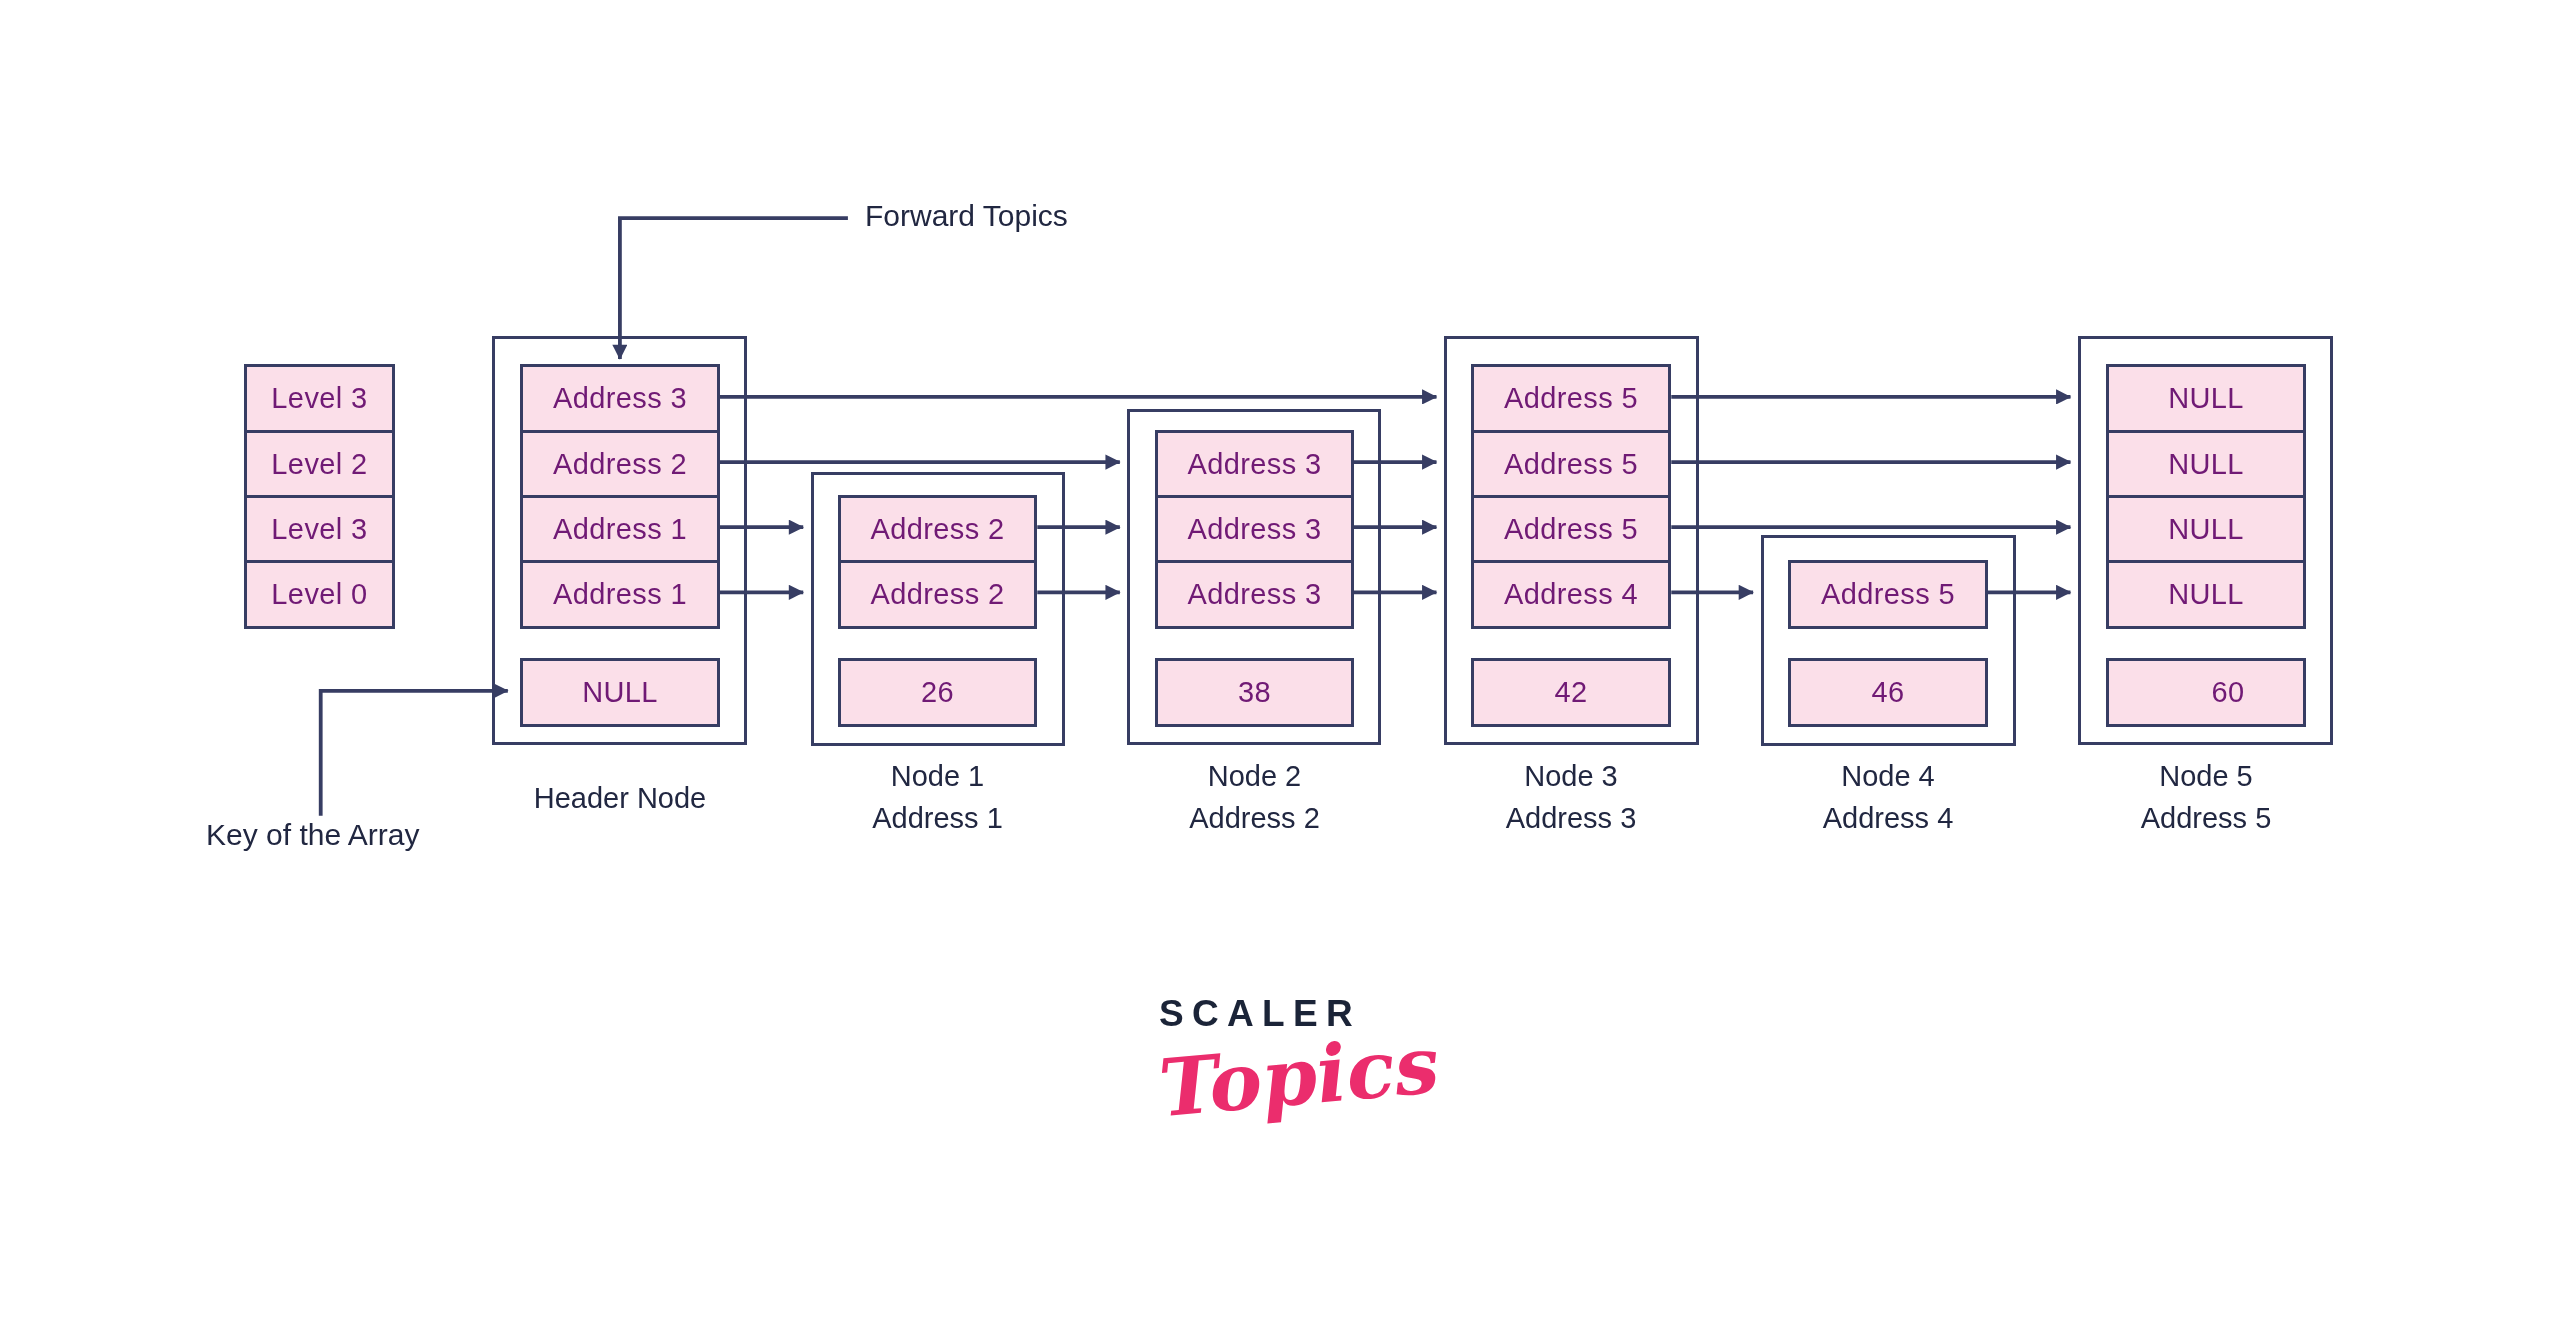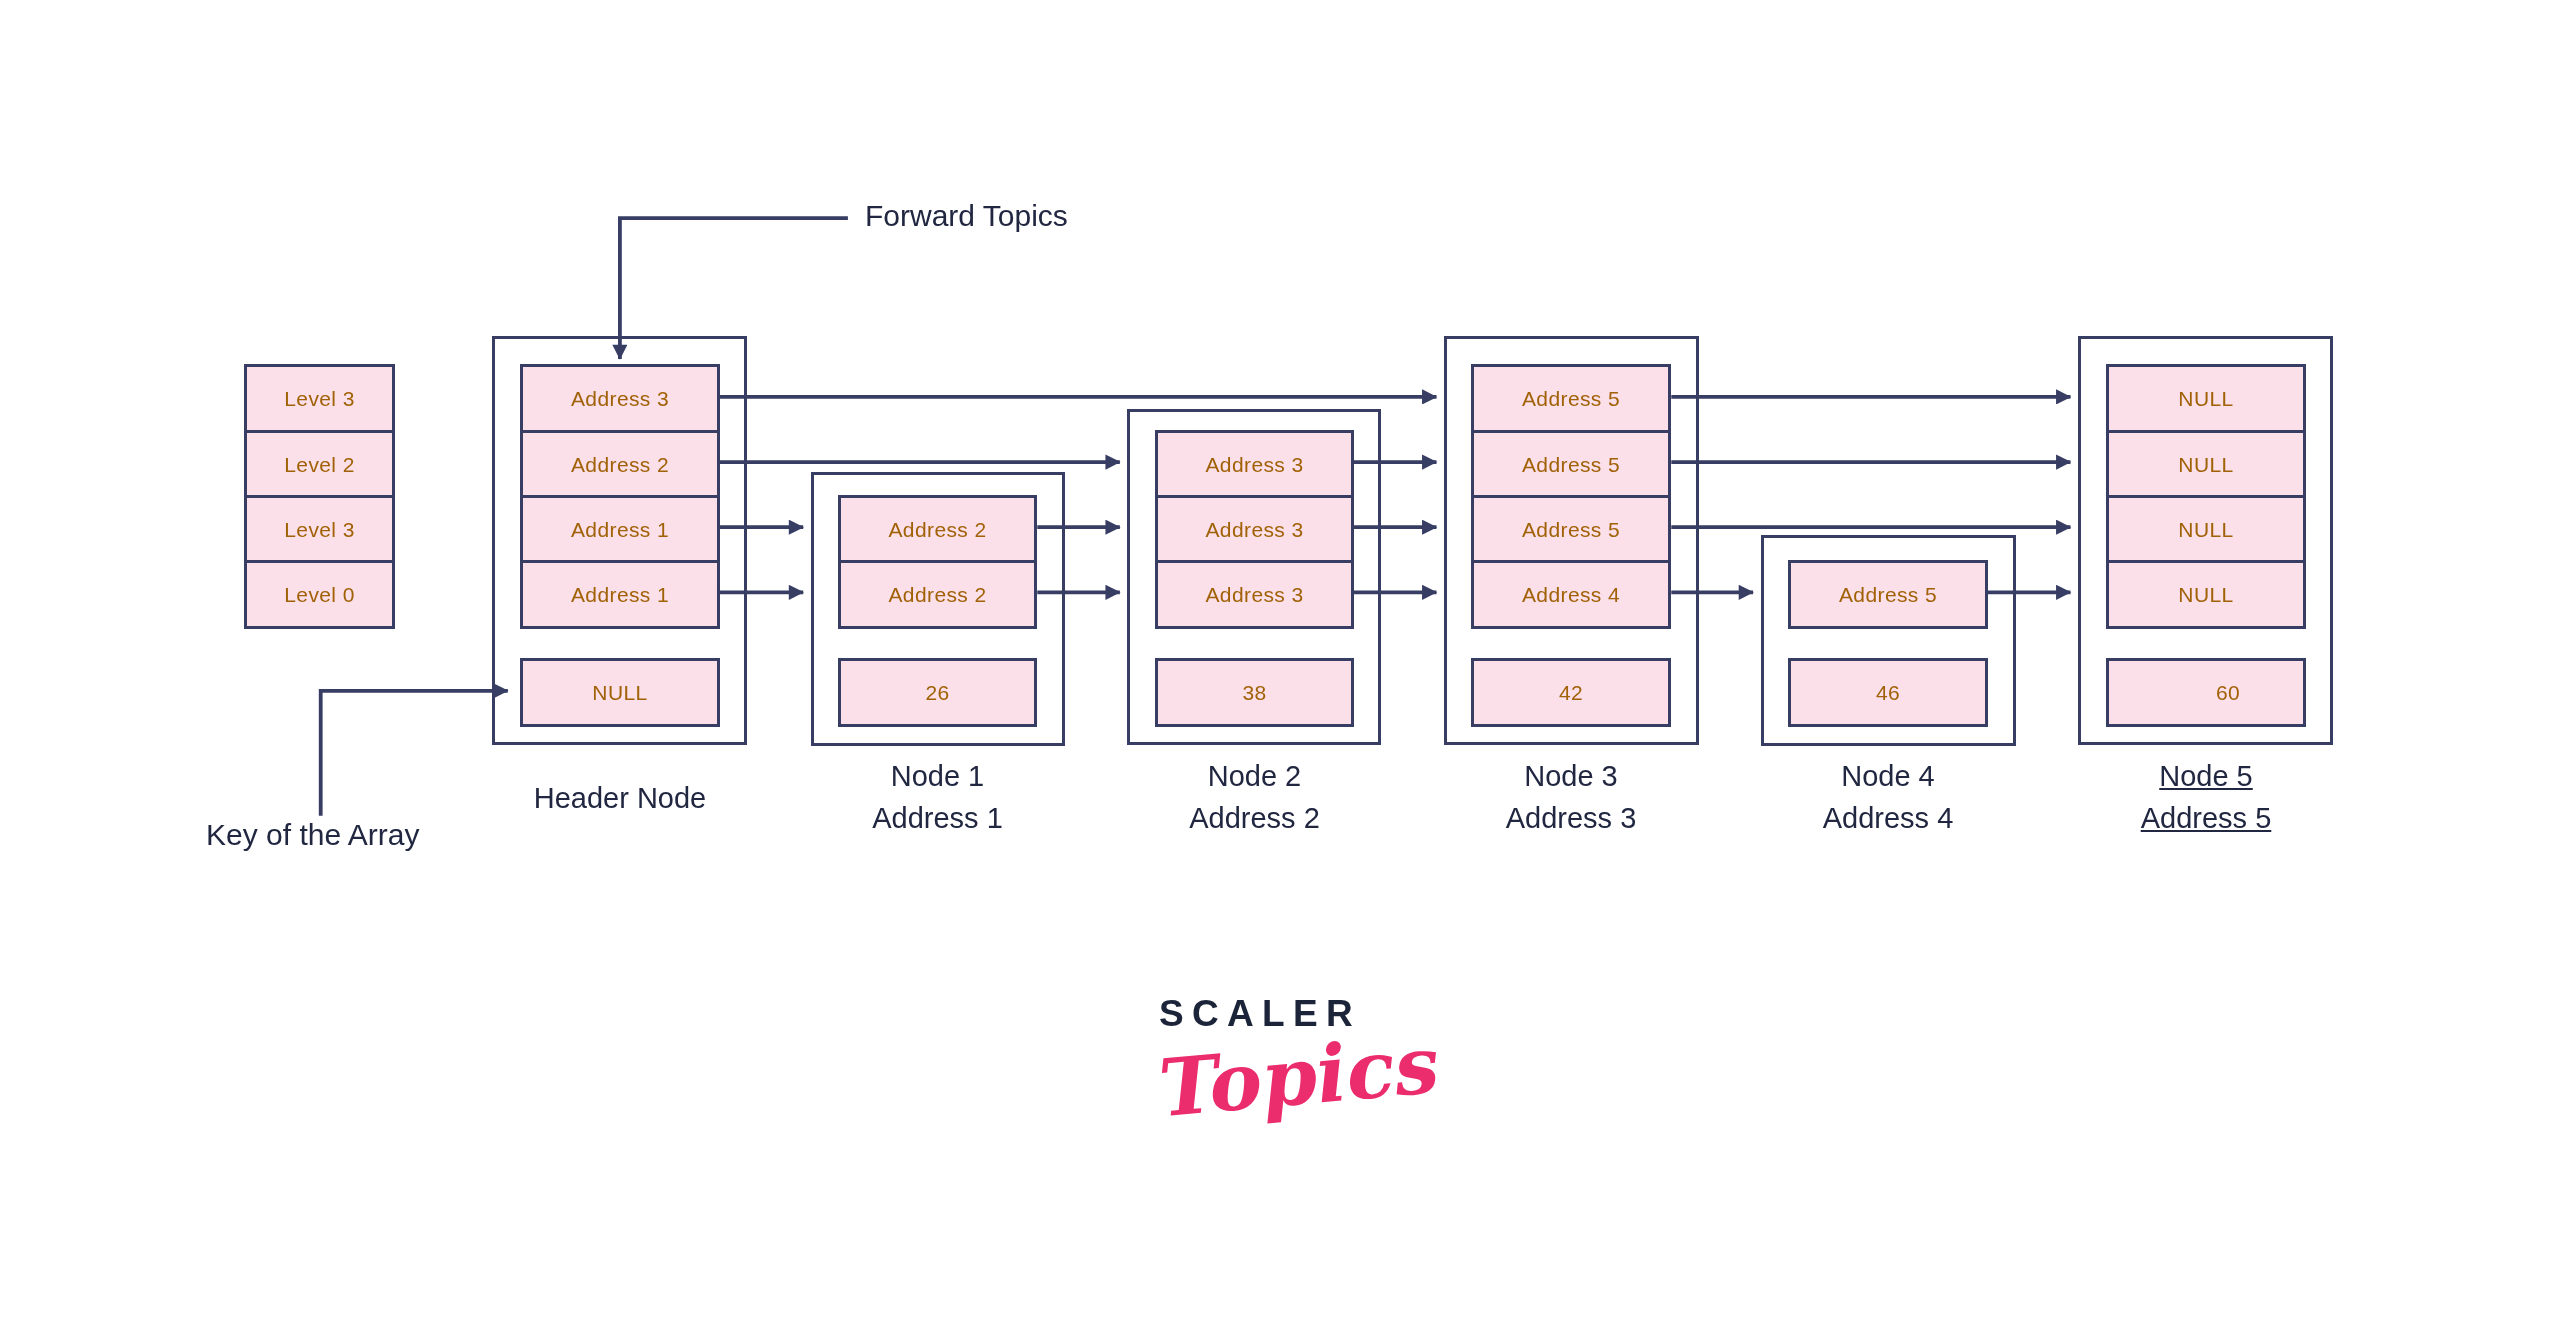--- a/index.html
+++ b/index.html
@@ -9,22 +9,22 @@
     background:#ffffff;
     font-family:"Liberation Sans", sans-serif;
     overflow:hidden;
   }
   .cell{
     position:absolute;
     box-sizing:border-box;
     background:#fbdfe9;
     border:3.8px solid #373d63;
     display:flex;align-items:center;justify-content:center;
-    font-size:21px;
-    color:#a16207;
+    font-size:29px;
+    color:#701a75;
     letter-spacing:0.4px;
   }
   .nodebox{
     position:absolute;
     box-sizing:border-box;
     border:3.8px solid #373d63;
     background:transparent;
   }
   .nodelabel{
     position:absolute;
@@ -102,21 +102,21 @@
       <div class="cell" style="left: 1788px; top: 560px; width: 200px; height: 69px;">Address 5</div>
       <div class="cell" style="left: 1788px; top: 658px; width: 200px; height: 69px;">46</div>
       <div class="nodelabel" style="left: 1700px; top: 755px; width: 376px;">Node 4
 Address 4</div>
       <div class="nodebox" style="left: 2078px; top: 336px; width: 255px; height: 409px;"></div>
       <div class="cell" style="left: 2106px; top: 364px; width: 200px; height: 69px;">NULL</div>
       <div class="cell" style="left: 2106px; top: 430px; width: 200px; height: 69px;">NULL</div>
       <div class="cell" style="left: 2106px; top: 495px; width: 200px; height: 69px;">NULL</div>
       <div class="cell" style="left: 2106px; top: 560px; width: 200px; height: 69px;">NULL</div>
       <div class="cell" style="left: 2106px; top: 658px; width: 200px; height: 69px; padding-left: 44px;">60</div>
-      <div class="nodelabel" style="left: 2018px; top: 755px; width: 376px; text-decoration: underline;">Node 5
+      <div class="nodelabel" style="left: 2018px; top: 755px; width: 376px;">Node 5
 Address 5</div>
     </div>
 
   <div class="annotation" id="forward-array-label" style="left:865px;top:199px;">Forward Topics</div>
 
   <div class="annotation" id="key-of-node-label" style="left:206px;top:818px;">Key of the Array</div>
 
   <svg id="arrow-layer" viewBox="0 0 3400 1740" xmlns="http://www.w3.org/2000/svg">
     <defs>
       <marker id="ah" viewBox="0 0 10 10" refX="9.5" refY="5" markerWidth="4.4" markerHeight="4" orient="auto-start-reverse">

